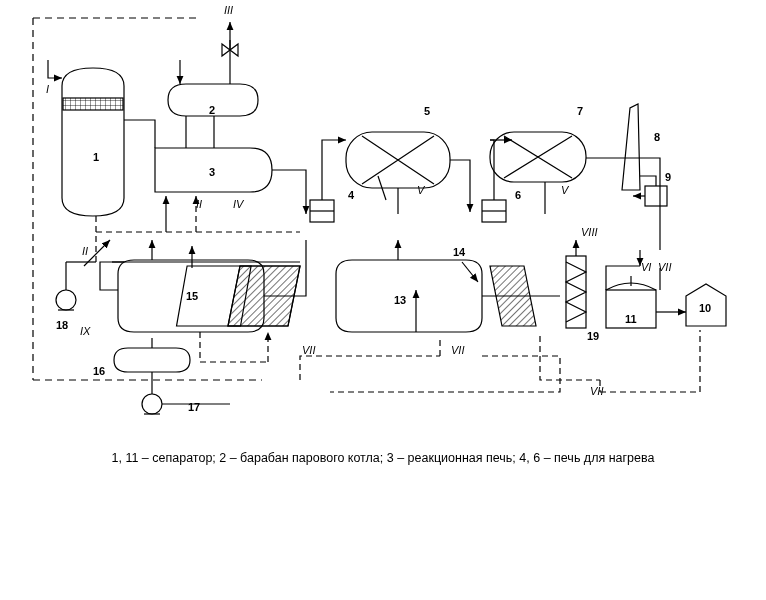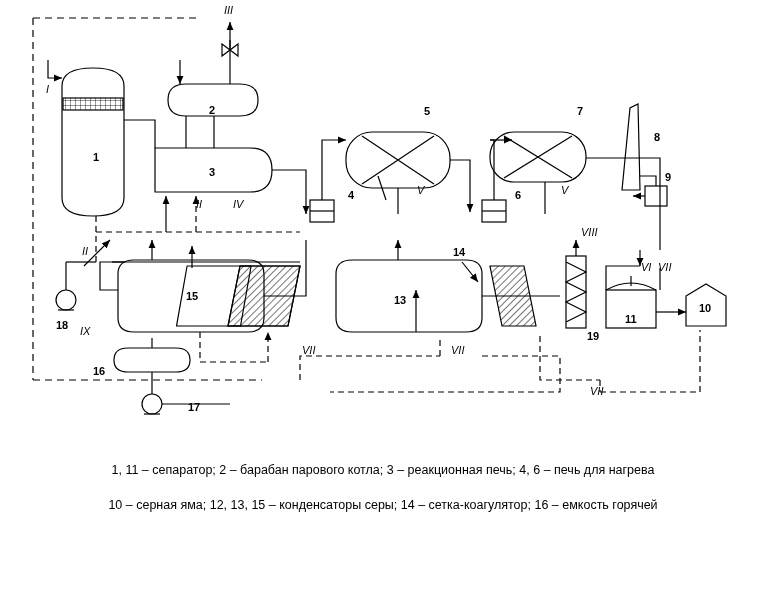--- a/index.html
+++ b/index.html
@@ -3,21 +3,21 @@
 <meta charset="utf-8">
 <style>
   html,body{margin:0;padding:0;background:#ffffff;}
   body{width:766px;height:600px;font-family:"Liberation Sans",sans-serif;color:#000;}
   #wrap{position:relative;width:766px;height:600px;overflow:hidden;}
   #diagram{position:absolute;left:0;top:0;width:766px;height:440px;}
   .lbl{position:absolute;font-size:11px;line-height:11px;color:#000;white-space:nowrap;}
   .lbl.b{font-weight:bold;}
   .lbl.i{font-style:italic;}
   #caption{position:absolute;left:0;top:444px;width:766px;font-size:12.5px;line-height:17px;text-align:center;color:#000;}
-  #caption p{margin:18px;padding:0 22px;}
+  #caption p{margin:6px;padding:0 22px;}
   #caption .blk{margin-bottom:2px;}
 </style>
 </head>
 <body>
 
 <div id="wrap">
 
   <div id="diagram">
     <svg width="766" height="440" viewBox="0 0 766 440">
       <defs>
@@ -194,16 +194,15 @@
     <div class="lbl i" style="left:302px; top:345px;">VII</div>
     <div class="lbl i" style="left:451px; top:345px;">VII</div>
     <div class="lbl i" style="left:590px; top:386px;">VII</div>
     <div class="lbl i" style="left:658px; top:262px;">VII</div>
     <div class="lbl i" style="left:581px; top:227px;">VIII</div>
     <div class="lbl i" style="left:80px;  top:326px;">IX</div>
   </div>
 
   <div id="caption">
     <p class="blk">1, 11 – сепаратор; 2 – барабан парового котла; 3 – реакционная печь; 4, 6 – печь для нагрева</p>
-    <p class="blk">10 – серная яма; 12, 13, 15 – конденсаторы серы; 14 – сетка-коагулятор; 16 – емкость горячей</p>
   </div>
 
 </div>
 
 </body></html>

